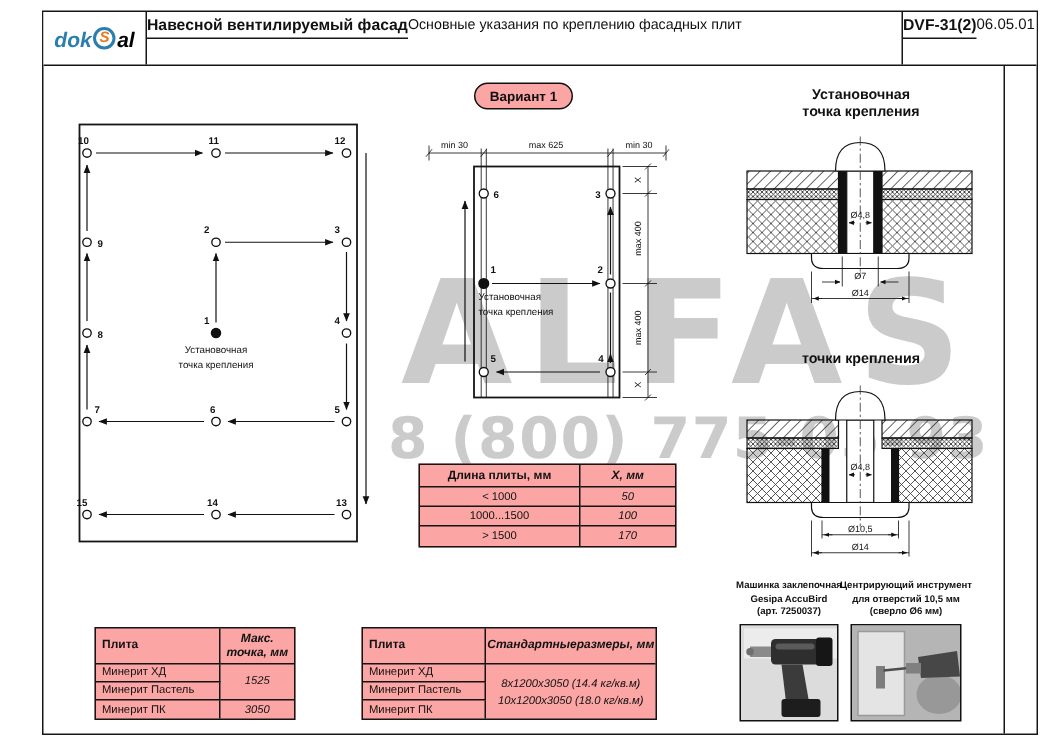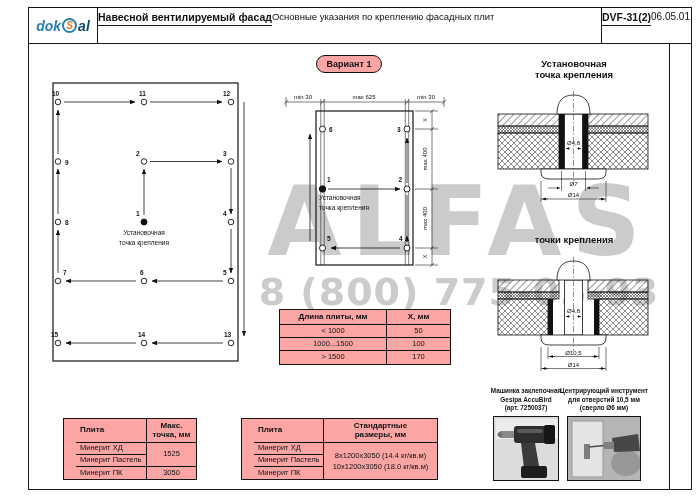--- a/index.html
+++ b/index.html
@@ -5,21 +5,21 @@
   * { box-sizing: border-box; margin: 0; padding: 0; }
   html,body { width:700px; height:498px; background:#fff; font-family:"Liberation Sans", sans-serif; color:#111; }
   body { position:relative; overflow:hidden; }
   .abs { position:absolute; }
   .page { position:absolute; left:28px; top:7px; width:664px; height:483px; border:1.5px solid #161616; background:transparent; }
 
   
   .hdr { position:absolute; left:0; top:0; right:0; height:36px; border-bottom:1.5px solid #161616; display:flex; z-index:3; background:#fff; }
   .logo-cell { width:69px; border-right:1.5px solid #161616; display:flex; align-items:center; justify-content:center; font-style:italic; font-weight:bold; font-size:14px; }
   .logo-dok { color:#2b7fae; }
-  .logo-al { color:#0c4a6e; }
+  .logo-al { color:#000000; }
   .logo-s { width:15px; height:15px; border:2px solid #2b7fae; border-radius:50%; color:#e87a1e; font-size:10px; display:flex; align-items:center; justify-content:center; margin:0 1px; font-style:italic; }
   .title-cell { flex:1; border-right:1.5px solid #161616; display:flex; flex-direction:row; }
   .title-row { height:18px; border-bottom:1px solid #161616; display:flex; align-items:center; justify-content:center; font-weight:bold; font-size:10.5px; }
   .subtitle-row { height:17px; display:flex; align-items:center; justify-content:center; font-size:9.5px; }
   .doc-cell { width:89px; display:flex; flex-direction:row; }
   .doc-code { height:18px; border-bottom:1px solid #161616; display:flex; align-items:center; justify-content:center; font-weight:bold; font-size:10.5px; }
   .doc-date { height:17px; display:flex; align-items:center; justify-content:center; font-size:10px; }
 
   .divider-v { position:absolute; left:640px; top:36px; bottom:0; width:1px; background:#161616; z-index:2; }
 
@@ -42,24 +42,24 @@
 
   
   .badge { position:absolute; left:287px; top:47px; width:66px; height:18px; border:1.6px solid #111; border-radius:9px; display:flex; align-items:center; justify-content:center; font-weight:bold; font-size:9px; z-index:2; background:#fca5a5; }
 
   
   .sec-h { position:absolute; width:160px; text-align:center; font-weight:bold; font-size:9.5px; line-height:11px; z-index:2; }
 
   
   .g { display:grid; position:absolute; background:#fca5a5; border:1.5px solid #141414; z-index:2; }
   .c { border-right:1px solid #141414; border-bottom:1px solid #141414; display:flex; align-items:center; justify-content:center; text-align:center; line-height:1.12; }
-  .nr { border-right:none; } .nb { border-bottom:none; }
+  .nr { border-right:none;font-style:italic; } .nb { border-bottom:none; }
   .hd { font-weight:bold; font-size:8px; }
   .cv { font-size:7.5px; }
-  .lft { justify-content:flex-start; padding-left:4px;margin-left:12px; }
+  .lft { justify-content:flex-start; padding-left:4px; }
 
   .tool-cap { position:absolute; width:100px; text-align:center; font-size:6.4px; line-height:8.5px; font-weight:bold; z-index:2; }
   .photo { position:absolute; border:1px solid #111; z-index:2; overflow:hidden; }
 </style>
 </head>
 <body>
 
 <div class="page">
 
   <div class="wm">
@@ -385,21 +385,21 @@
     </div>
     <div class="c cv lft" style="grid-column:1; grid-row:2;">Минерит ХД</div>
     <div class="c cv lft" style="grid-column:1; grid-row:3;">Минерит Пастель</div>
     <div class="c cv lft nb" style="grid-column:1; grid-row:4;">Минерит ПК</div>
     <div class="c cv nr" style="grid-column:2; grid-row:2 / span 2;">1525</div>
     <div class="c cv nr nb" style="grid-column:2; grid-row:4;">3050</div>
   </div>
 
   <div class="g" style="left:212px; top:410px; width:197px; grid-template-columns:82px 1fr; grid-template-rows:24px 12px 12px 12px;">
     <div class="c hd lft" style="grid-column:1; grid-row:1;">Плита</div>
-    <div class="c hd nr" style="grid-column:2; grid-row:1; flex-direction:column;">
+    <div class="c hd nr" style="grid-column:2; grid-row:1; flex-direction:row;">
       <div>Стандартные</div>
       <div>размеры, мм</div>
     </div>
     <div class="c cv lft" style="grid-column:1; grid-row:2;">Минерит ХД</div>
     <div class="c cv lft" style="grid-column:1; grid-row:3;">Минерит Пастель</div>
     <div class="c cv lft nb" style="grid-column:1; grid-row:4;">Минерит ПК</div>
     <div class="c cv nr nb" style="grid-column:2; grid-row:2 / span 3; flex-direction:column; line-height:1.5;">
       <div>8х1200х3050 (14.4 кг/кв.м)</div>
       <div>10х1200х3050 (18.0 кг/кв.м)</div>
     </div>

